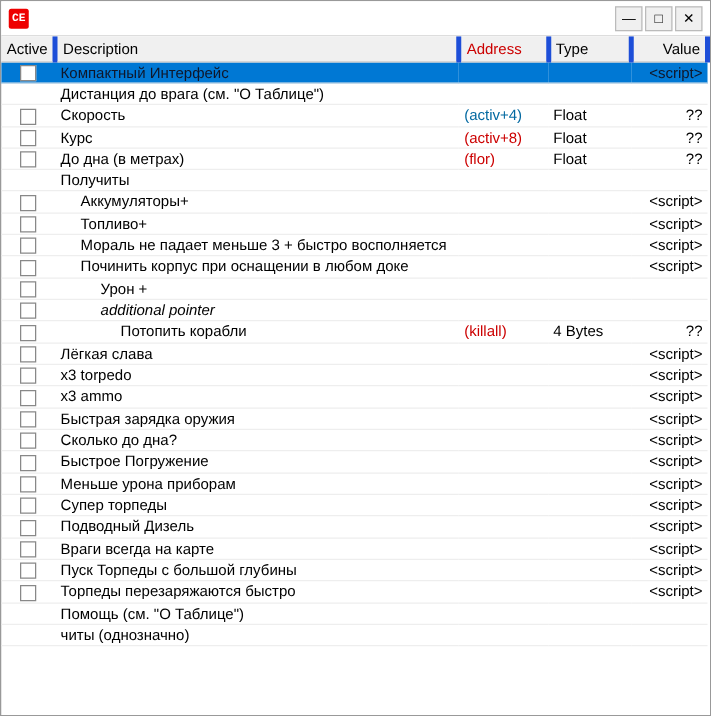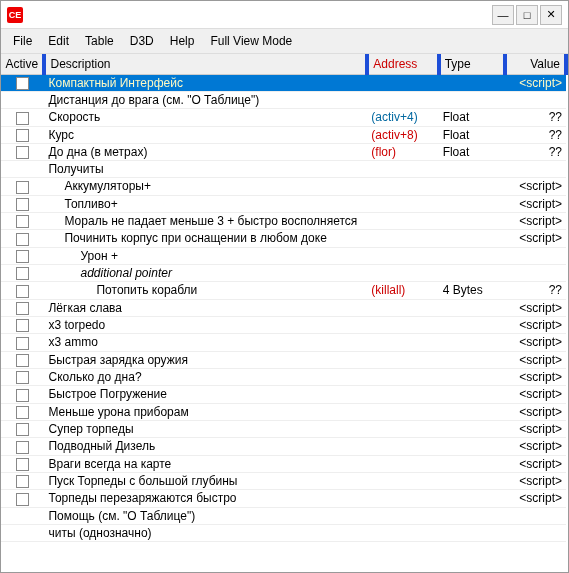--- a/index.html
+++ b/index.html
@@ -24,20 +24,21 @@
       display: flex;
       align-items: center;
       justify-content: space-between;
       padding: 4px 6px;
       border-bottom: 1px solid #ddd;
       height: 28px;
     }
     .title-bar-left {
       display: flex;
       gap: 6px;
+      font-family: Liberation Mono, monospace;
     }
     .title-icon {
       width: 16px;
       height: 16px;
       background: #e00;
       border-radius: 2px;
       display: flex;
       align-items: center;
       justify-content: center;
       font-size: 9px;
@@ -98,21 +99,21 @@
       border-right: 4px solid #1d4ed8;
       white-space: nowrap;
     }
     tbody tr {
       border-bottom: 1px solid #eee;
     }
     tbody tr.selected {
       background: #0078d4;
       color: #fff;
     }
-    tbody tr.selected td { color: #fef9c3; }
+    tbody tr.selected td { color: #0f172a; }
     td {
       padding: 1px 4px;
       font-size: 12px;
       color: #000;
       white-space: nowrap;
     }
     .col-active { width: 38px; text-align: center; }
     .col-desc { width: 290px; }
     .col-addr { width: 70px; color: #c00; }
     .col-type { width: 65px; }
@@ -137,28 +138,20 @@
       <div class="title-icon">CE</div>
       <span class="title-text"></span>
     </div>
     <div class="title-buttons">
       <div class="title-btn">—</div>
       <div class="title-btn">□</div>
       <div class="title-btn close">✕</div>
     </div>
   </div>
 
-  <div class="menu-bar">
-    <div class="menu-item">File</div>
-    <div class="menu-item">Edit</div>
-    <div class="menu-item">Table</div>
-    <div class="menu-item">D3D</div>
-    <div class="menu-item">Help</div>
-    <div class="menu-item">Full View Mode</div>
-  </div>
 
   <div class="table-container">
     <table>
       <thead>
         <tr>
           <th class="col-active">Active</th>
           <th class="col-desc">Description</th>
           <th class="col-addr">Address</th>
           <th class="col-type">Type</th>
           <th class="col-value">Value</th>

